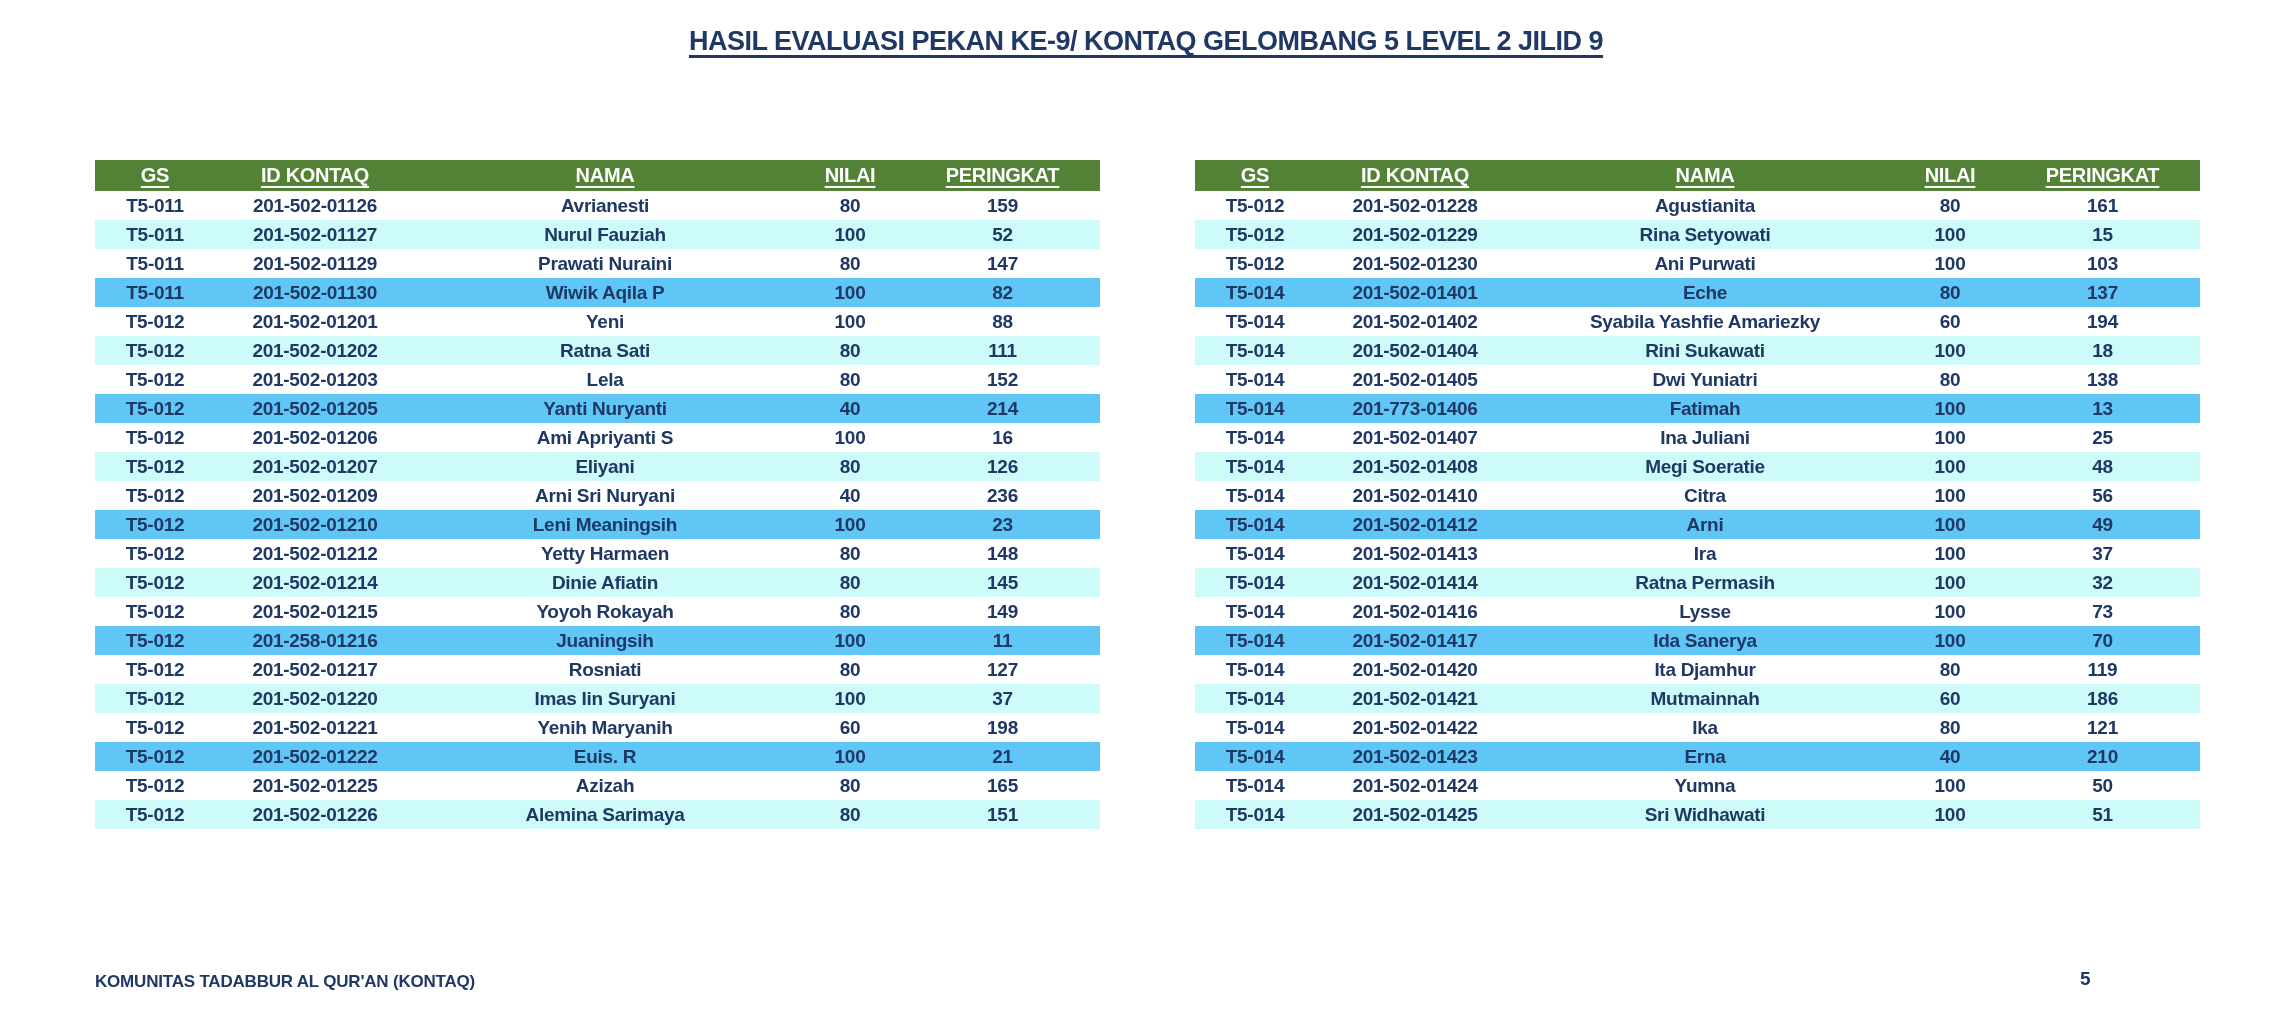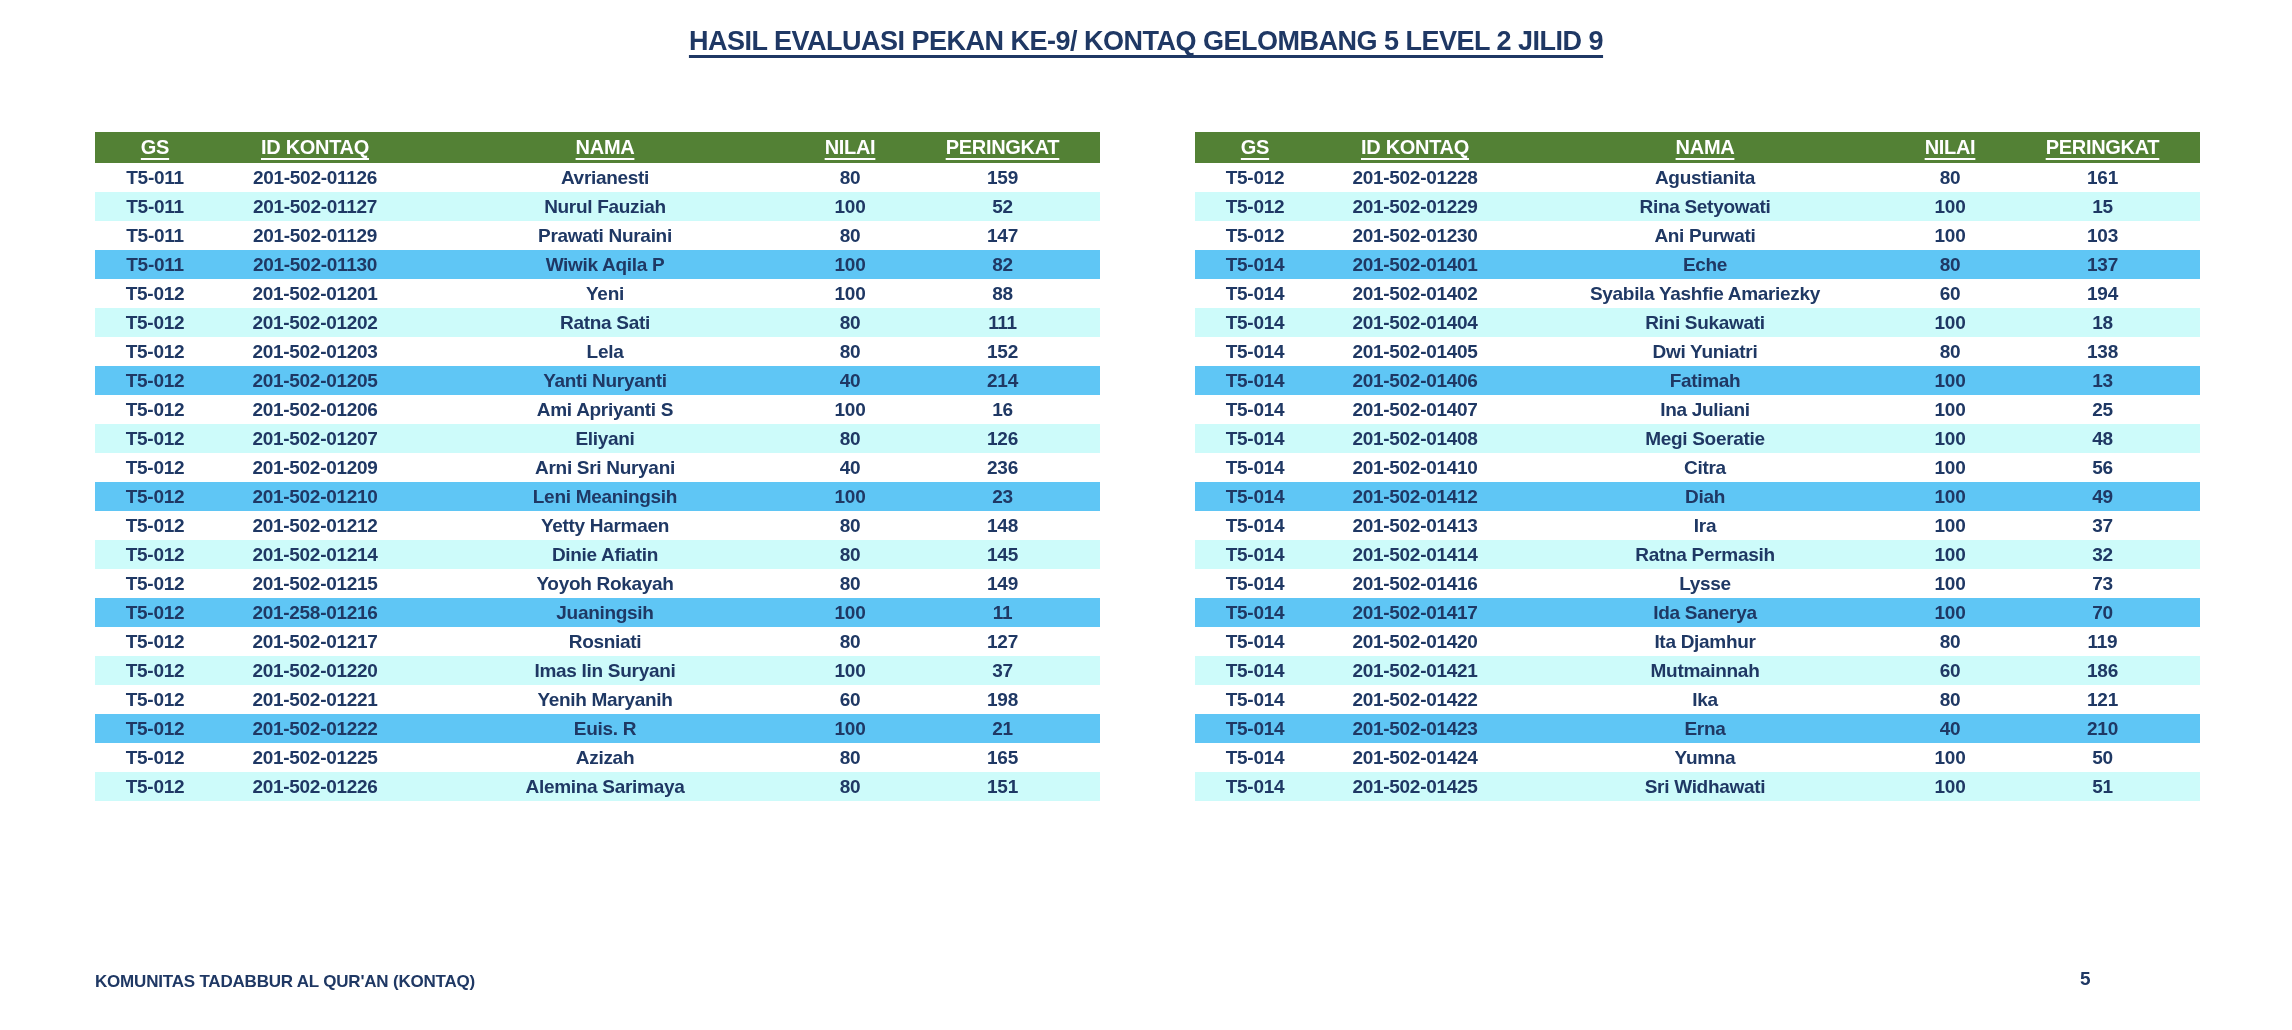--- a/index.html
+++ b/index.html
@@ -22,21 +22,21 @@
     position:absolute;top:26px;left:0;width:100%;
     text-align:center;
     font-size:27px;font-weight:bold;
     letter-spacing:-0.5px;
     color:var(--text-navy);
     text-decoration:underline;
     text-underline-offset:5px;
     text-decoration-thickness:2.5px;
   }
   .eval-table{
-    position:absolute;top:132px;
+    position:absolute;top:160px;
     width:1005px;
     border-collapse:collapse;
     table-layout:fixed;
   }
   .eval-table.left{left:95px;}
   .eval-table.right{left:1195px;}
   .eval-table th{
     background:var(--header-green);
     color:#ffffff;
     font-size:20px;font-weight:bold;
@@ -314,21 +314,21 @@
         </tr>
         <tr>
           <td>T5-014</td>
           <td>201-502-01405</td>
           <td>Dwi Yuniatri</td>
           <td>80</td>
           <td>138</td>
         </tr>
         <tr>
           <td>T5-014</td>
-          <td>201-502-01406</td>
+          <td>201-773-01406</td>
           <td>Fatimah</td>
           <td>100</td>
           <td>13</td>
         </tr>
         <tr>
           <td>T5-014</td>
           <td>201-502-01407</td>
           <td>Ina Juliani</td>
           <td>100</td>
           <td>25</td>
@@ -343,21 +343,21 @@
         <tr>
           <td>T5-014</td>
           <td>201-502-01410</td>
           <td>Citra</td>
           <td>100</td>
           <td>56</td>
         </tr>
         <tr>
           <td>T5-014</td>
           <td>201-502-01412</td>
-          <td>Diah</td>
+          <td>Arni</td>
           <td>100</td>
           <td>49</td>
         </tr>
         <tr>
           <td>T5-014</td>
           <td>201-502-01413</td>
           <td>Ira</td>
           <td>100</td>
           <td>37</td>
         </tr>

